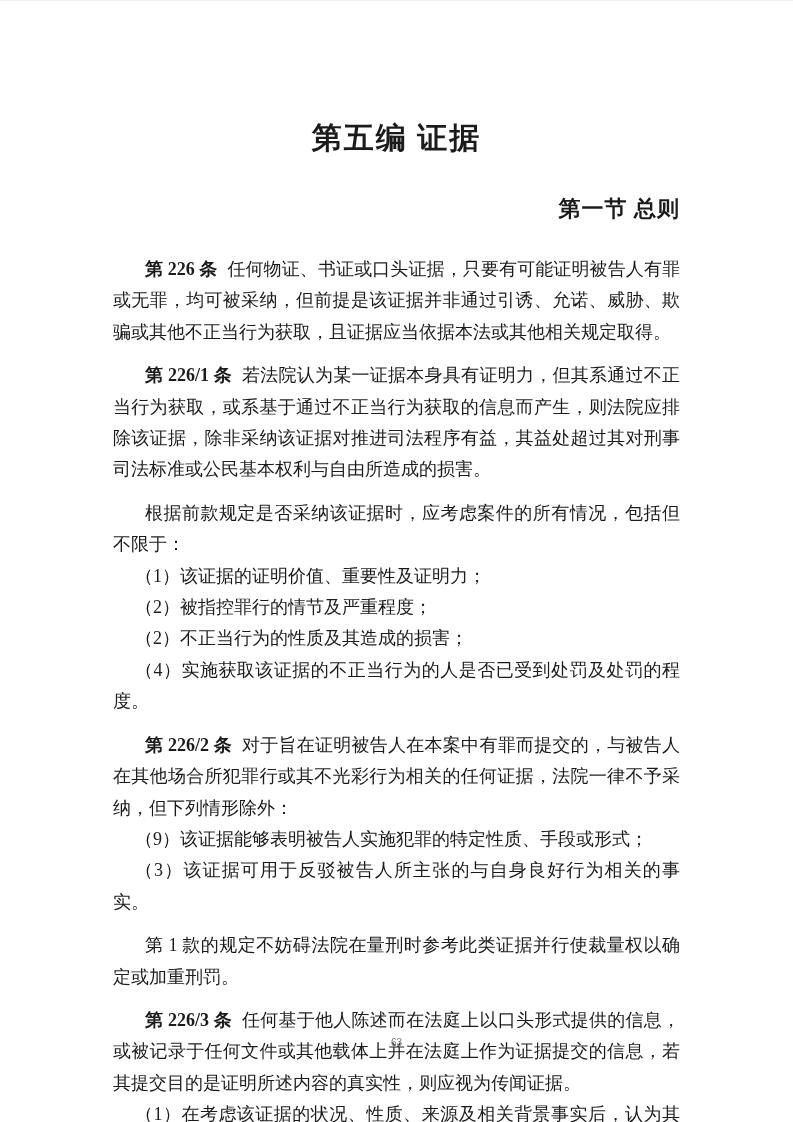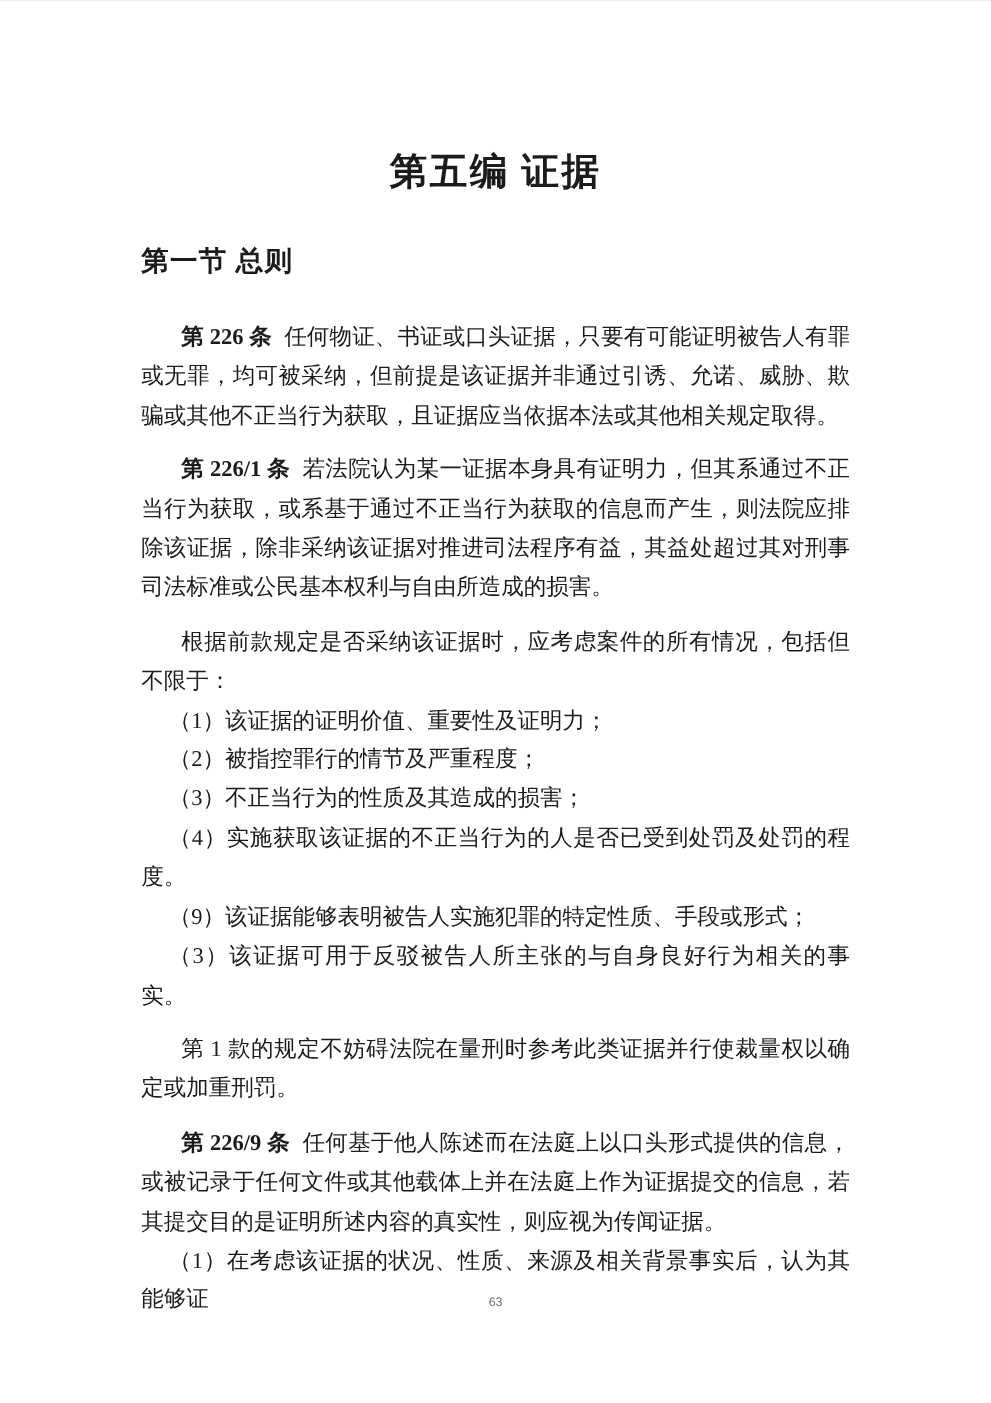--- a/index.html
+++ b/index.html
@@ -23,21 +23,21 @@
   .part-title {
     margin: 0;
     text-align: center;
     font-size: 30px;
     line-height: 38px;
     font-weight: bold;
     letter-spacing: 2px;
   }
   .section-title {
     margin: 38px 0 0 0;
-    text-align: left;
+    text-align: right;
     font-size: 22px;
     line-height: 28px;
     font-weight: bold;
     letter-spacing: 1px;
   }
   .doc-body {
     margin-top: 31px;
     font-size: 18px;
     line-height: 31.4px;
     text-align: justify;
@@ -80,30 +80,31 @@
   <div class="doc-body">
 
     <p class="para"><b class="article-label">第 226 条</b><span>任何物证、书证或口头证据，只要有可能证明被告人有罪或无罪，均可被采纳，但前提是该证据并非通过引诱、允诺、威胁、欺骗或其他不正当行为获取，且证据应当依据本法或其他相关规定取得。</span></p>
 
     <p class="para"><b class="article-label">第 226/1 条</b><span>若法院认为某一证据本身具有证明力，但其系通过不正当行为获取，或系基于通过不正当行为获取的信息而产生，则法院应排除该证据，除非采纳该证据对推进司法程序有益，其益处超过其对刑事司法标准或公民基本权利与自由所造成的损害。</span></p>
 
     <p class="para">根据前款规定是否采纳该证据时，应考虑案件的所有情况，包括但不限于：</p>
 
     <p class="item">（1）该证据的证明价值、重要性及证明力；</p>
     <p class="item">（2）被指控罪行的情节及严重程度；</p>
-    <p class="item">（3）不正当行为的性质及其造成的损害；</p>
+    <p class="item">（2）不正当行为的性质及其造成的损害；</p>
     <p class="item">（4）实施获取该证据的不正当行为的人是否已受到处罚及处罚的程度。</p>
 
+    <p class="para"><b class="article-label">第 226/2 条</b><span>对于旨在证明被告人在本案中有罪而提交的，与被告人在其他场合所犯罪行或其不光彩行为相关的任何证据，法院一律不予采纳，但下列情形除外：</span></p>
 
     <p class="item">（9）该证据能够表明被告人实施犯罪的特定性质、手段或形式；</p>
     <p class="item">（3）该证据可用于反驳被告人所主张的与自身良好行为相关的事实。</p>
 
     <p class="para">第 1 款的规定不妨碍法院在量刑时参考此类证据并行使裁量权以确定或加重刑罚。</p>
 
-    <p class="para"><b class="article-label">第 226/9 条</b><span>任何基于他人陈述而在法庭上以口头形式提供的信息，或被记录于任何文件或其他载体上并在法庭上作为证据提交的信息，若其提交目的是证明所述内容的真实性，则应视为传闻证据。</span></p>
+    <p class="para"><b class="article-label">第 226/3 条</b><span>任何基于他人陈述而在法庭上以口头形式提供的信息，或被记录于任何文件或其他载体上并在法庭上作为证据提交的信息，若其提交目的是证明所述内容的真实性，则应视为传闻证据。</span></p>
 
 
     <p class="item">（1）在考虑该证据的状况、性质、来源及相关背景事实后，认为其能够证</p>
 
   </div>
 
   <div class="page-number">63</div>
 
 </div>
 

